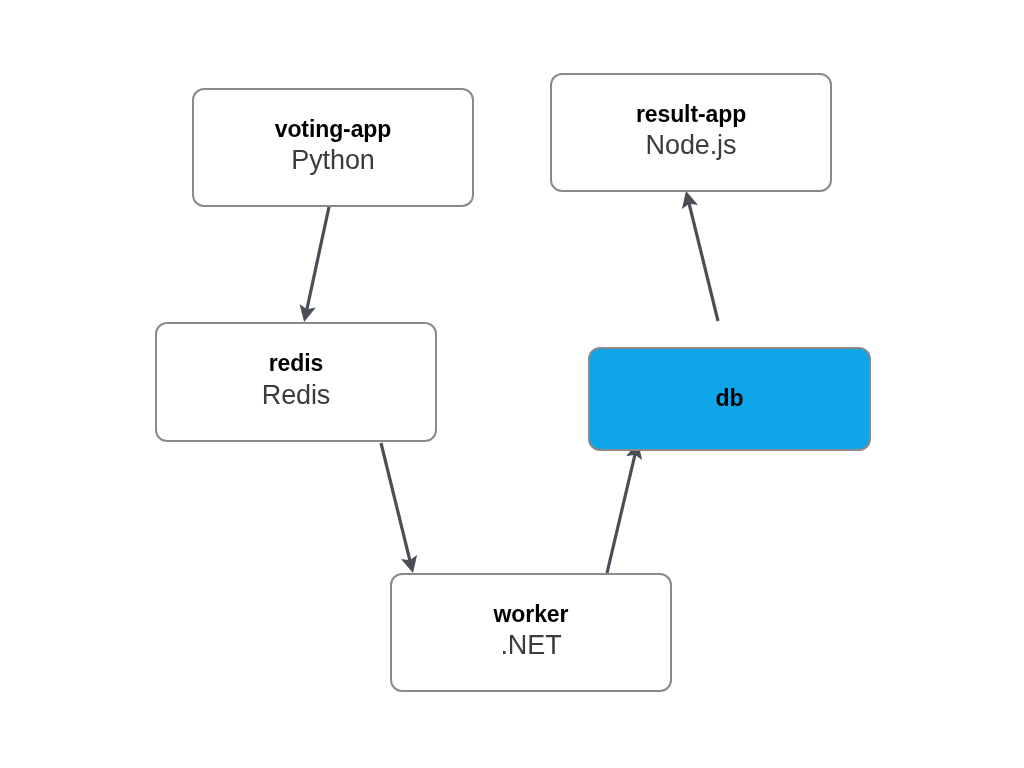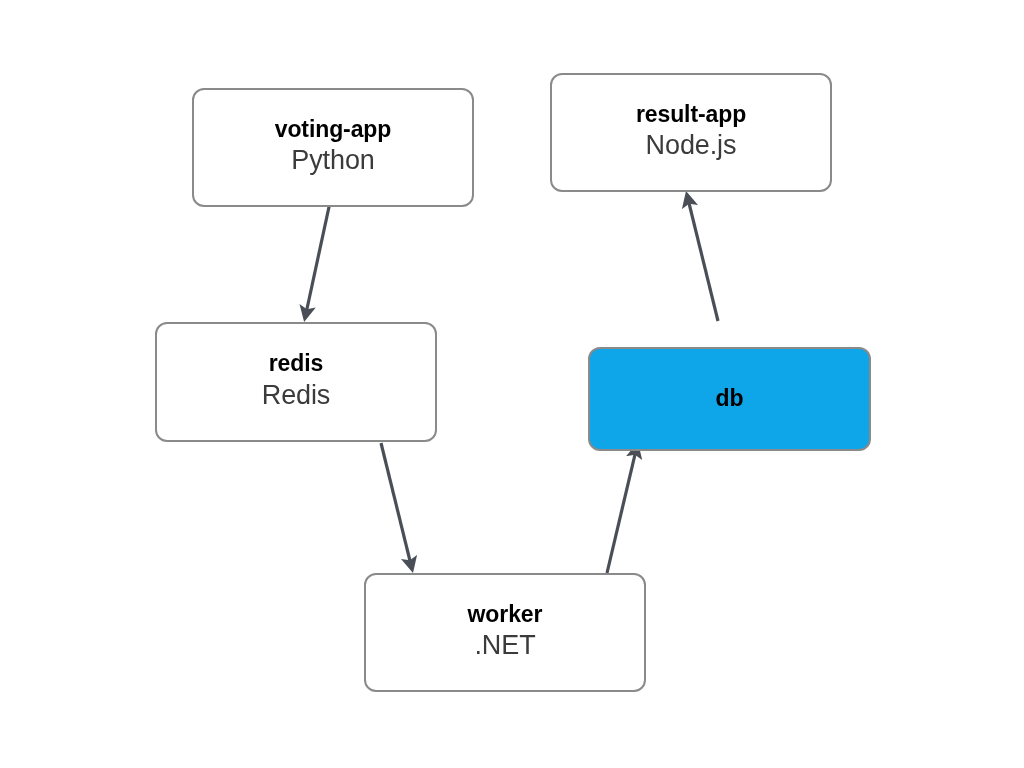--- a/index.html
+++ b/index.html
@@ -82,18 +82,18 @@
 
   <div class="node" id="node-redis" style="left: 155px; top: 322px; width: 282px; height: 120px; background: rgb(255, 255, 255); border-color: rgb(138, 138, 138);">
     <div class="node-title">redis</div>
     <div class="node-subtitle">Redis</div>
   </div>
 
   <div class="node" id="node-db" style="left: 588px; top: 322px; width: 283px; height: 104px; background: #0ea5e9; border-color: rgb(138, 138, 138); margin-top: 25px;">
     <div class="node-title">db</div>
   </div>
 
-  <div class="node" id="node-worker" style="left: 364px; top: 573px; width: 282px; height: 119px; background: rgb(255, 255, 255); border-color: rgb(138, 138, 138);">
+  <div class="node" id="node-worker" style="left: 390px; top: 573px; width: 282px; height: 119px; background: rgb(255, 255, 255); border-color: rgb(138, 138, 138);">
     <div class="node-title">worker</div>
     <div class="node-subtitle">.NET</div>
   </div>
 
 </div>
 
 </body></html>

